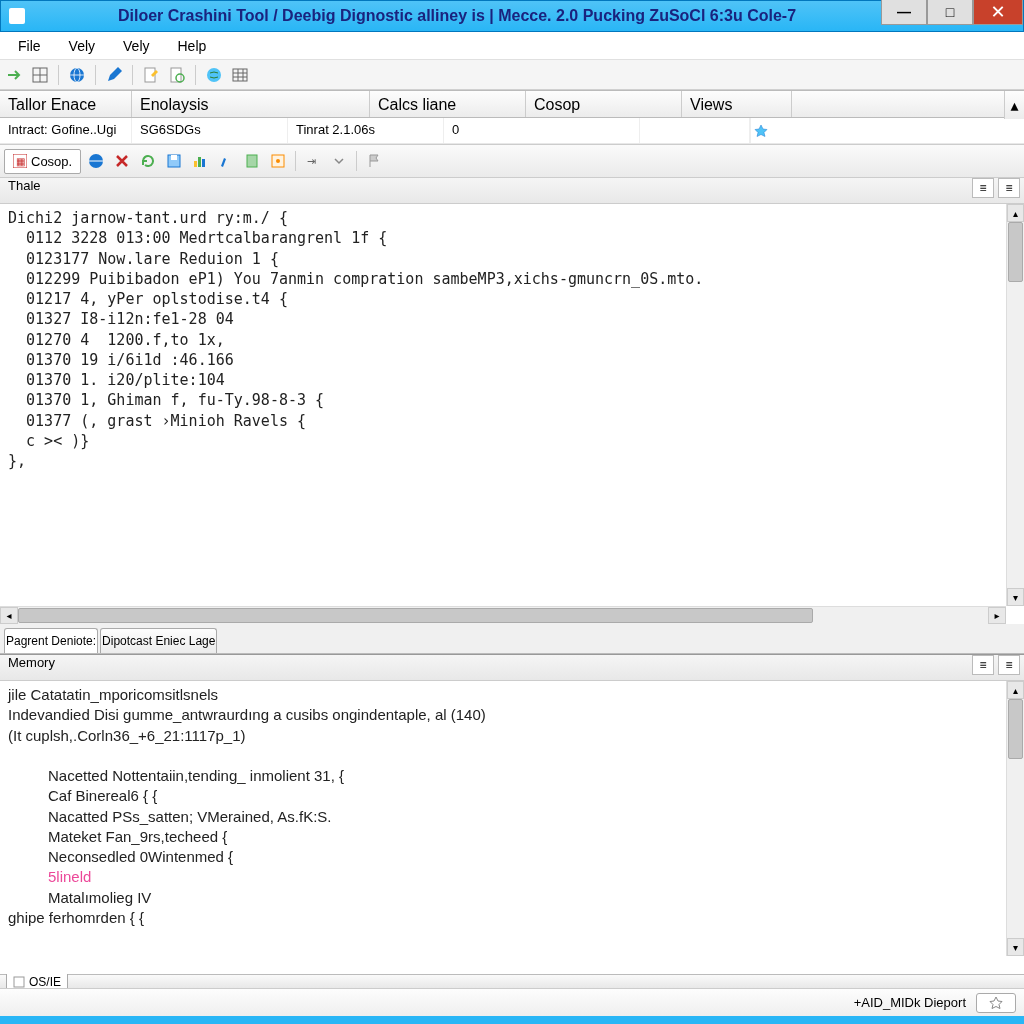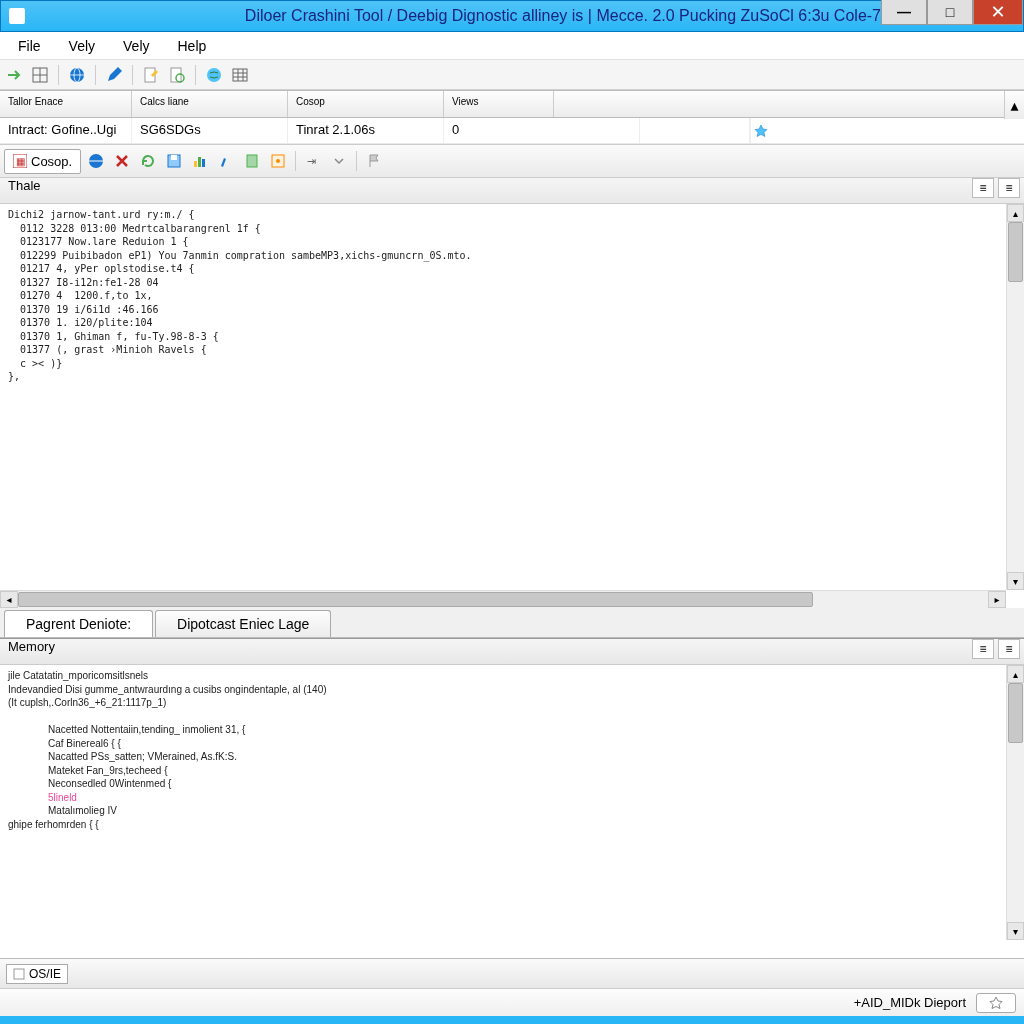--- a/index.html
+++ b/index.html
@@ -1,57 +1,57 @@
 <!DOCTYPE html>
 <html><head>
 <meta charset="utf-8">
 <style>
 *{margin:0;padding:0;box-sizing:border-box;font-family:Tahoma,Segoe UI,sans-serif}
 body{width:1024px;height:1024px;background:#f0f0f0;display:flex;flex-direction:column;overflow:hidden}
 .titlebar{height:32px;background:linear-gradient(#4fc3f7,#29b6f6);display:flex;align-items:center;border:1px solid #0277bd;position:relative}
 .titlebar-icon{width:16px;height:16px;background:#fff;border-radius:2px;margin:0 8px;display:inline-block}
-.titlebar-text{color:#1a237e;font-size:16px;flex:1;text-align:right;font-weight:400}
+.titlebar-text{color:#1a237e;font-size:16px;flex:1;text-align:center;font-weight:700}
 .window-controls{display:flex;height:100%}
 .wc-btn{width:46px;height:26px;display:flex;align-items:center;justify-content:center;font-size:14px;cursor:pointer;background:#e0e0e0;border:1px solid #999;margin-top:-2px}
 .wc-min{font-weight:bold}
 .wc-max{}
 .wc-close{background:#c8412b;color:#fff;width:50px;font-size:18px}
 .menubar{height:28px;background:#fff;display:flex;align-items:center;padding:0 4px;border-bottom:1px solid #e0e0e0}
 .menu-item{padding:4px 14px;font-size:14px;cursor:pointer}
 .toolbar1{height:30px;background:#f5f5f5;display:flex;align-items:center;padding:0 4px;gap:6px;border-bottom:1px solid #d0d0d0}
 .tb-icon{width:20px;height:20px;display:inline-flex;align-items:center;justify-content:center;cursor:pointer;border-radius:2px}
 .tb-sep{width:1px;height:20px;background:#ccc;margin:0 2px}
 .grid-header{height:28px;background:linear-gradient(#fdfdfd,#ececec);display:flex;border-top:1px solid #bbb;border-bottom:1px solid #bbb;position:relative}
-.grid-col{padding:5px 8px;font-size:10px;border-right:1px solid #ccc;overflow:hidden;white-space:nowrap}
+.grid-col{padding:5px 8px;font-size:16px;border-right:1px solid #ccc;overflow:hidden;white-space:nowrap}
 .grid-row{height:26px;display:flex;border-bottom:1px solid #e8e8e8;background:#fff}
 .grid-cell{padding:4px 8px;font-size:13px;border-right:1px solid #eee;overflow:hidden;white-space:nowrap}
 .c0{width:132px}.c1{width:238px}.c2{width:156px}.c3{width:156px}.c4{width:196px}.c5{width:110px}
 .scroll-up{width:20px;height:28px;background:linear-gradient(#fdfdfd,#ececec);border-left:1px solid #ccc;display:flex;align-items:center;justify-content:center;position:absolute;right:0;top:0}
 .toolbar2{height:34px;background:linear-gradient(#fafafa,#eaeaea);display:flex;align-items:center;padding:0 4px;gap:4px;border-bottom:1px solid #ccc;border-top:1px solid #ccc}
 .tb2-tab{padding:4px 8px;background:#fff;border:1px solid #aaa;border-radius:2px;font-size:13px;display:flex;align-items:center;gap:4px}
 .tb2-icon{width:22px;height:22px;display:inline-flex;align-items:center;justify-content:center;cursor:pointer}
 .panel-header{height:26px;background:linear-gradient(#f5f5f5,#e8e8e8);border-bottom:1px solid #ccc;display:flex;padding:0 8px;font-size:13px;position:relative}
 .panel-icons{position:absolute;right:4px;display:flex;gap:4px}
 .panel-icon{width:22px;height:20px;border:1px solid #bbb;background:#fff;display:flex;align-items:center;justify-content:center;font-size:12px;cursor:pointer}
 .code-area{flex:1;background:#fff;position:relative;overflow:hidden}
-.code-content{padding:4px 8px;font-family:Consolas,monospace;font-size:10px;line-height:1.35;white-space:pre;color:#222}
+.code-content{padding:4px 8px;font-family:Consolas,monospace;font-size:15px;line-height:1.35;white-space:pre;color:#222}
 .vscroll{position:absolute;right:0;top:0;bottom:18px;width:18px;background:#f0f0f0;border-left:1px solid #ddd}
 .vscroll-btn{height:18px;background:#e8e8e8;border:1px solid #ccc;display:flex;align-items:center;justify-content:center;font-size:10px}
 .vscroll-thumb{position:absolute;top:18px;right:1px;width:15px;height:60px;background:#c8c8c8;border:1px solid #aaa;border-radius:2px}
 .hscroll{position:absolute;bottom:0;left:0;right:18px;height:18px;background:#f0f0f0;border-top:1px solid #ddd;display:flex}
 .hscroll-btn{width:18px;background:#e8e8e8;border:1px solid #ccc;display:flex;align-items:center;justify-content:center;font-size:10px}
 .hscroll-track{flex:1;position:relative}
 .hscroll-thumb{position:absolute;left:0;top:1px;bottom:1px;width:82%;background:#c8c8c8;border:1px solid #aaa;border-radius:2px}
 .tabs-row{height:30px;background:#f0f0f0;display:flex;align-items:flex-end;padding:0 4px;border-bottom:1px solid #bbb}
-.tab{padding:5px 21px;font-size:14px;background:linear-gradient(#fdfdfd,#ececec);border:1px solid #aaa;border-bottom:none;margin-right:2px;border-radius:3px 3px 0 0;cursor:pointer}
+.tab{padding:5px 1px;font-size:12px;background:linear-gradient(#fdfdfd,#ececec);border:1px solid #aaa;border-bottom:none;margin-right:2px;border-radius:3px 3px 0 0;cursor:pointer}
 .tab.active{background:#fff}
 .bottom-panel{height:320px;display:flex;flex-direction:column;border-top:1px solid #999}
 .bottom-code{flex:1;background:#fff;position:relative;overflow:hidden}
 .link-text{color:#ec4899}
-.statusbar{height:30px;background:linear-gradient(#fafafa,#e8e8e8);border-top:1px solid #bbb;display:flex;align-items:center;padding:0 6px;gap:6px}
+.statusbar{height:14px;background:linear-gradient(#fafafa,#e8e8e8);border-top:1px solid #bbb;display:flex;align-items:center;padding:0 6px;gap:6px}
 .status-badge{padding:2px 6px;border:1px solid #aaa;background:#fff;font-size:12px;display:flex;align-items:center;gap:4px}
 .status-input{flex:0 0 200px;padding:3px 6px;border:1px solid #aaa;background:#fff;font-size:13px}
 .statusbar2{height:28px;background:linear-gradient(#fdfdfd,#efefef);border-top:1px solid #ccc;display:flex;align-items:center;justify-content:flex-end;padding:0 8px;gap:10px;font-size:13px}
 .star-btn{width:40px;height:20px;border:1px solid #aaa;background:#fff;display:flex;align-items:center;justify-content:center;border-radius:3px}
 .bluebar{height:8px;background:#29b6f6}
 svg{display:block}
 </style>
 </head>
 <body>
 
@@ -125,20 +125,21 @@
         <line x1="1" y1="6" x2="15" y2="6" stroke="#666"></line>
         <line x1="1" y1="10" x2="15" y2="10" stroke="#666"></line>
         <line x1="6" y1="2" x2="6" y2="14" stroke="#666"></line>
         <line x1="11" y1="2" x2="11" y2="14" stroke="#666"></line>
       </svg>
     </span>
 </div>
 
 <div class="grid-header">
   <div class="grid-col c0">Tallor Enace</div>
+  <div class="grid-col c1">Enolaysis</div>
   <div class="grid-col c2">Calcs liane</div>
   <div class="grid-col c3">Cosop</div>
   <div class="grid-col c5">Views</div>
   <div class="scroll-up">▴</div>
 </div>
 <div class="grid-row">
   <div class="grid-cell c0">Intract: Gofine..Ugi</div>
   <div class="grid-cell c2">SG6SDGs</div>
   <div class="grid-cell c3">Tinrat 2.1.06s</div>
   <div class="grid-cell c4">0</div>

